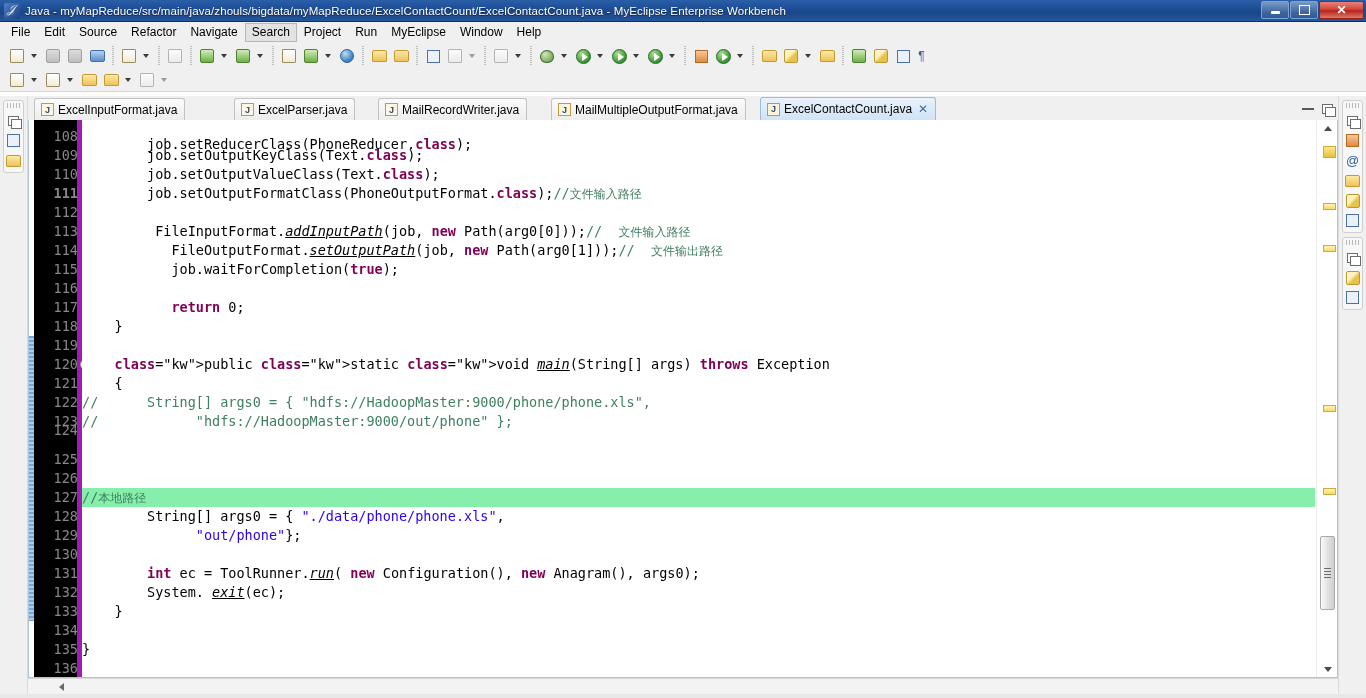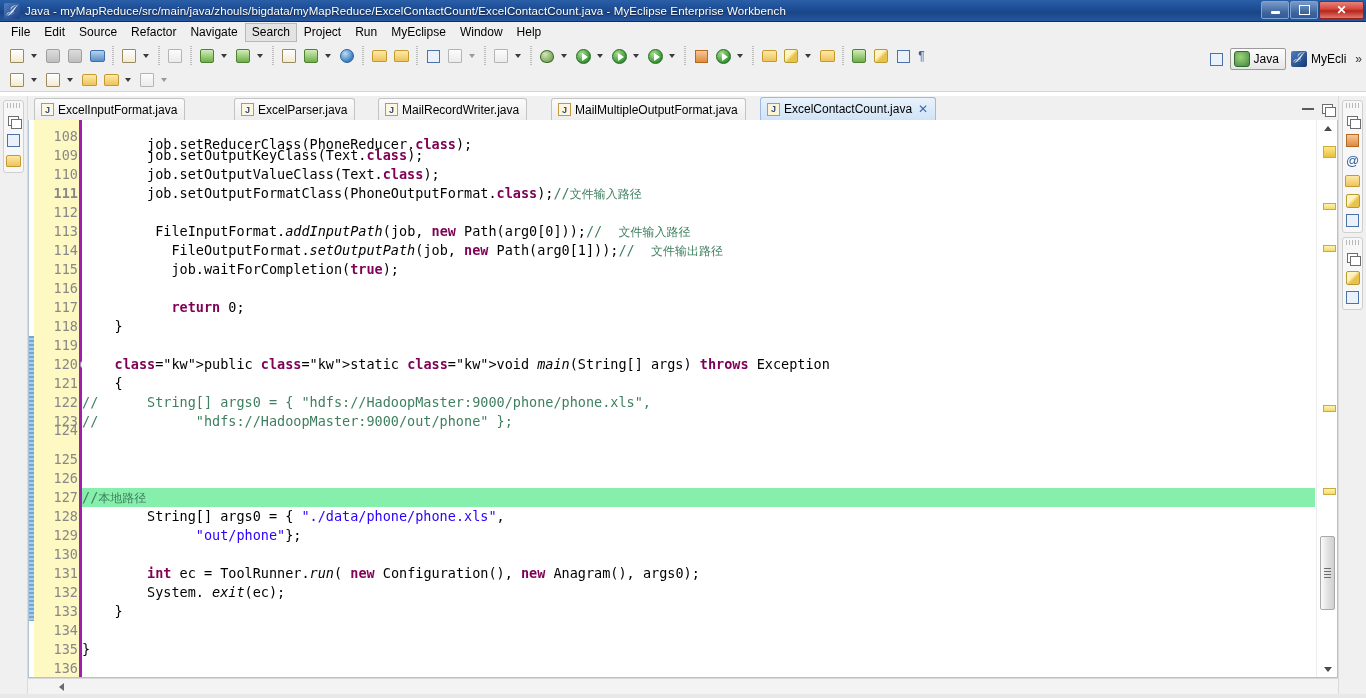--- a/index.html
+++ b/index.html
@@ -185,21 +185,21 @@
   #gutter-change {
     position: absolute; left: 0; top: 0; width: 5px; height: 100%;
     background: #ffffff;
   }
   #change-bar {
     position: absolute; left: 0; width: 5px;
     background: repeating-linear-gradient(to bottom,#6fa8dc 0 2px,#a8cdea 2px 4px);
   }
   #gutter {
     position: absolute; left: 5px; top: 0; width: 48px; height: 100%;
-    background: #fef9c3; border-right: 3px solid #a21caf;
+    background: #000000; border-right: 5px solid #a21caf;
   }
   #code-area {
     position: absolute; left: 53px; top: 0; right: 22px; height: 100%;
     overflow: hidden;
     background: #ffffff;
   }
   .cline {
     position: absolute; left: 0; right: 0; height: 19px;
     font-family: "DejaVu Sans Mono", monospace;
     font-size: 13.5px; line-height: 19px;
@@ -219,21 +219,21 @@
     background: #fafafa;
   }
   .fold::after {
     content: ""; position: absolute; left: 2px; top: 4px;
     width: 5px; height: 1px; background: #555;
   }
   .kw  { color: #7f0055; font-weight: bold; }
   .str { color: #2a00ff; }
   .cmt { color: #3f7f5f; }
   .cjk { color: #3f7f5f; font-family: "DejaVu Sans", sans-serif; font-size: 12px; }
-  .ital { font-style: italic; }
+  .ital { font-style: italic; text-decoration: underline; }
 
   
   #vscroll {
     position: absolute; right: 0; top: 0; width: 21px; height: 100%;
     background: #ffffff; border-left: 1px solid #ececec;
   }
   .vs-btn {
     position: absolute; left: 2px; width: 17px; height: 14px;
     display: flex; align-items: center; justify-content: center;
   }
@@ -428,34 +428,20 @@
     <span class="ticon">
         <span class="jfold"></span>
       </span>
     <span class="arrow-dn"></span>
     <span class="ticon">
         <span class="sq gray"></span>
       </span>
     <span class="arrow-dn dim"></span>
   </div>
 
-  <div id="persp-area">
-    <span class="ticon open-persp">
-        <span class="bluetbl"></span>
-      </span>
-    <span class="persp-btn sel">
-      <span class="persp-ico java"></span>
-      <span>Java</span>
-    </span>
-    <span class="persp-btn">
-      <span class="persp-ico myecl"></span>
-      <span>MyEcli</span>
-    </span>
-    <span class="chev2">»</span>
-  </div>
 </div>
 
 <div class="sidebar" id="left-bar">
   <div class="sb-group">
     <span class="sb-grip"></span>
     <span class="sb-ico">
         <span class="mini-restore"></span>
       </span>
     <span class="sb-ico">
         <span class="bluetbl"></span>

